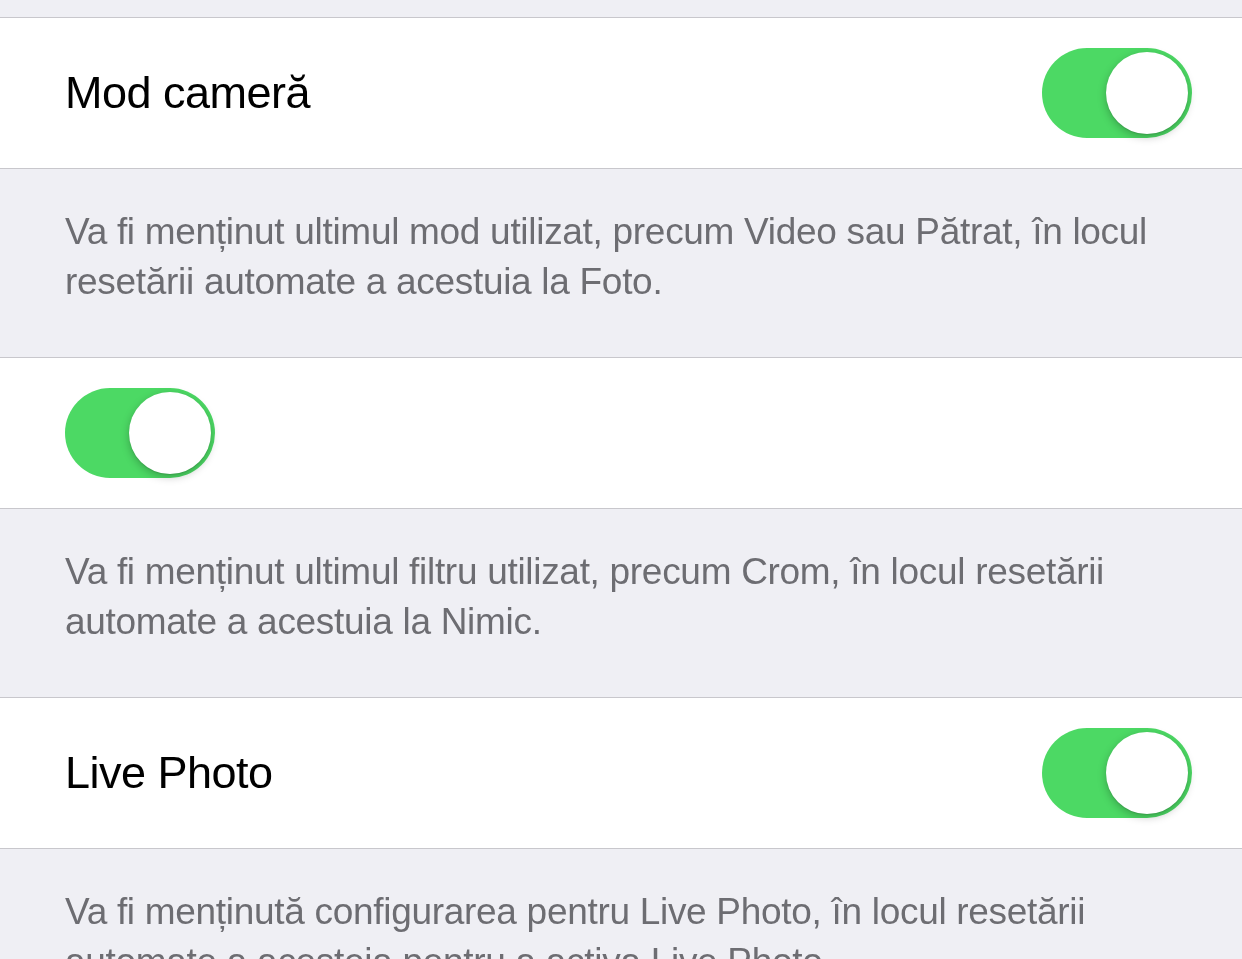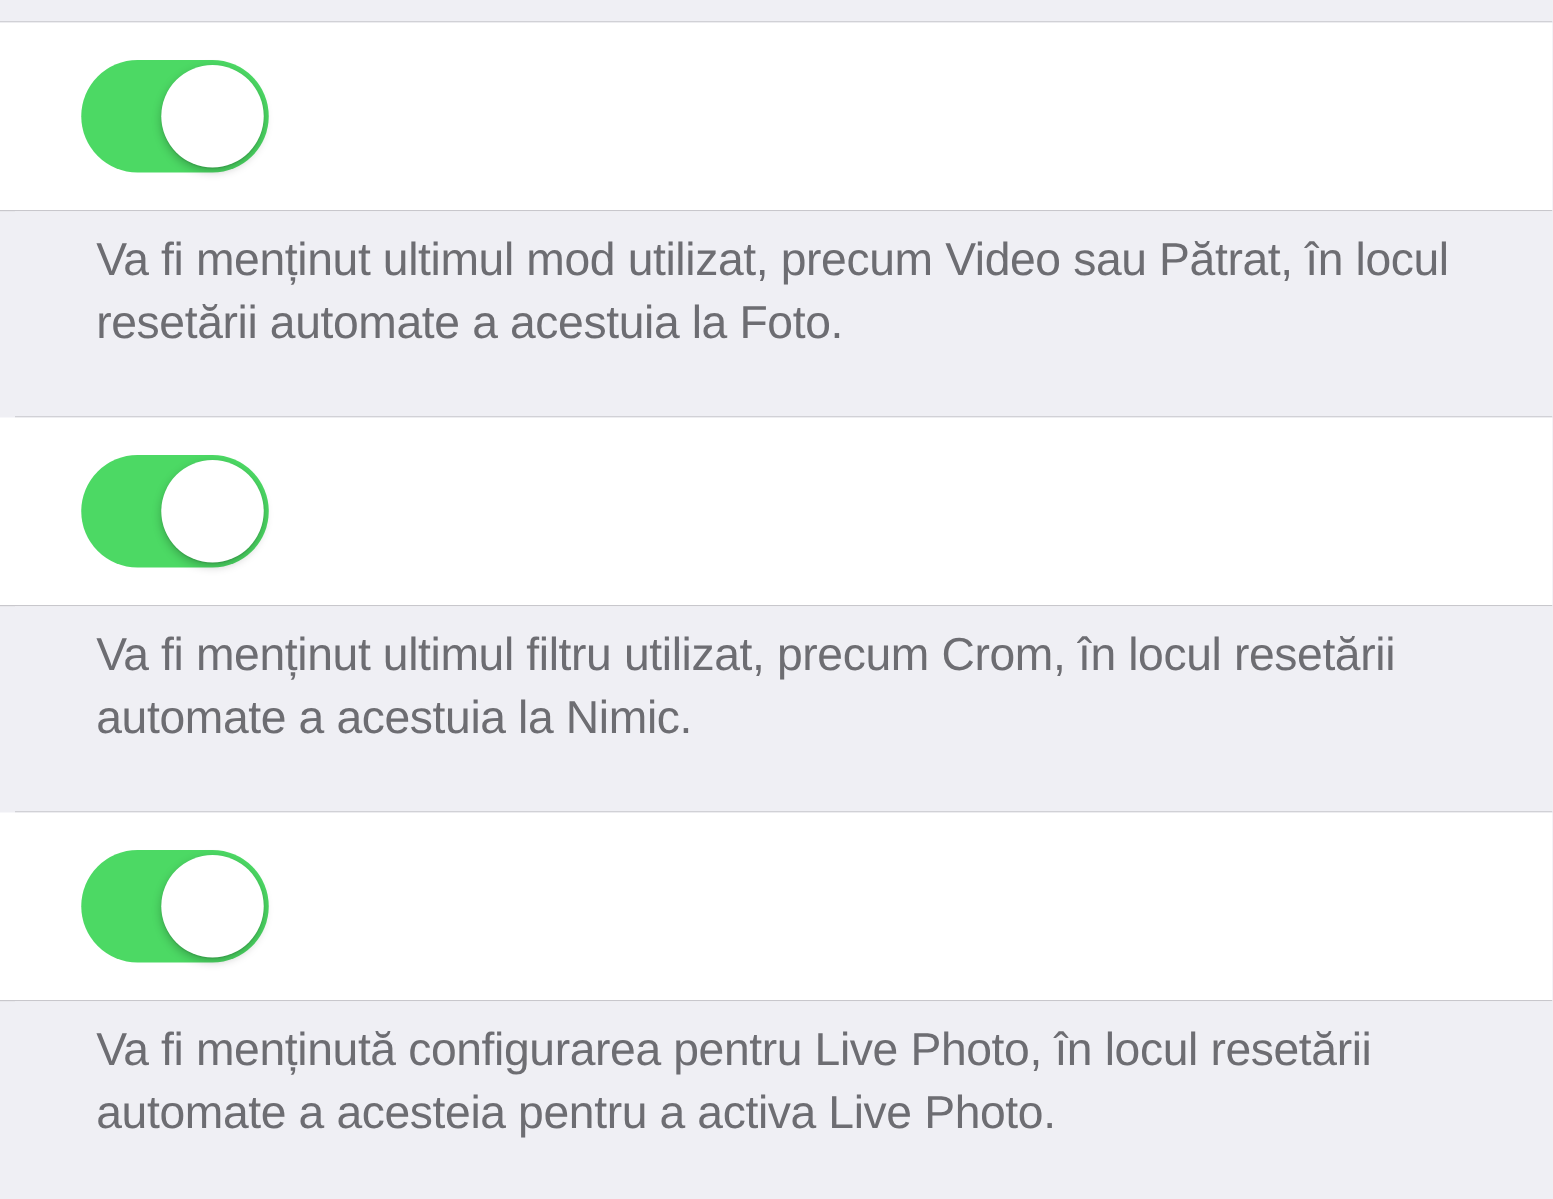--- a/index.html
+++ b/index.html
@@ -25,28 +25,27 @@
       padding: 30px 50px 30px 65px;
       border-bottom: 1px solid #c8c7cc;
     }
     .setting-label {
       font-size: 45px;
       font-weight: 400;
       color: #000000;
       letter-spacing: -0.5px;
     }
     .description {
-      padding: 14px 65px 50px 65px;
+      padding: 38px 65px 50px 65px;
       font-size: 37px;
       color: #6d6d72;
       line-height: 1.35;
       letter-spacing: -0.3px;
       background-color: #efeff4;
       border-bottom: 1px solid #c8c7cc;
-      margin-left: 12px;
     }
     .description:last-of-type {
       border-bottom: none;
       padding-bottom: 32px;
     }
     .toggle {
       position: relative;
       width: 150px;
       height: 90px;
       cursor: pointer;
@@ -68,37 +67,39 @@
       border-radius: 50%;
       box-shadow: 0 3px 8px rgba(0,0,0,0.25), 0 1px 1px rgba(0,0,0,0.1);
     }
   </style>
 </head>
 <body>
 
 <div class="header-spacer"></div>
 
 <div class="setting-row">
+  <span class="setting-label">Mod cameră</span>
   <div class="toggle">
     <div class="toggle-track">
       <div class="toggle-thumb"></div>
     </div>
   </div>
 </div>
 <div class="description">Va fi menținut ultimul mod utilizat, precum Video sau Pătrat, în locul resetării automate a acestuia la Foto.</div>
 
 <div class="setting-row">
   <div class="toggle">
     <div class="toggle-track">
       <div class="toggle-thumb"></div>
     </div>
   </div>
 </div>
 <div class="description">Va fi menținut ultimul filtru utilizat, precum Crom, în locul resetării automate a acestuia la Nimic.</div>
 
 <div class="setting-row">
+  <span class="setting-label">Live Photo</span>
   <div class="toggle">
     <div class="toggle-track">
       <div class="toggle-thumb"></div>
     </div>
   </div>
 </div>
 <div class="description">Va fi menținută configurarea pentru Live Photo, în locul resetării automate a acesteia pentru a activa Live Photo.</div>
 
 </body></html>

